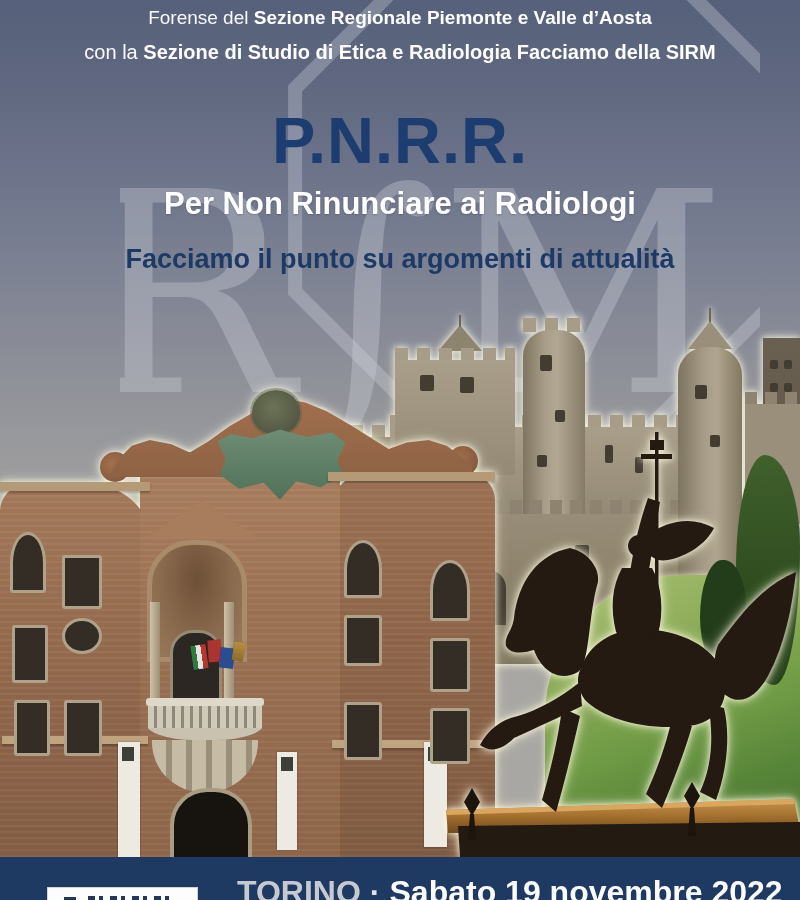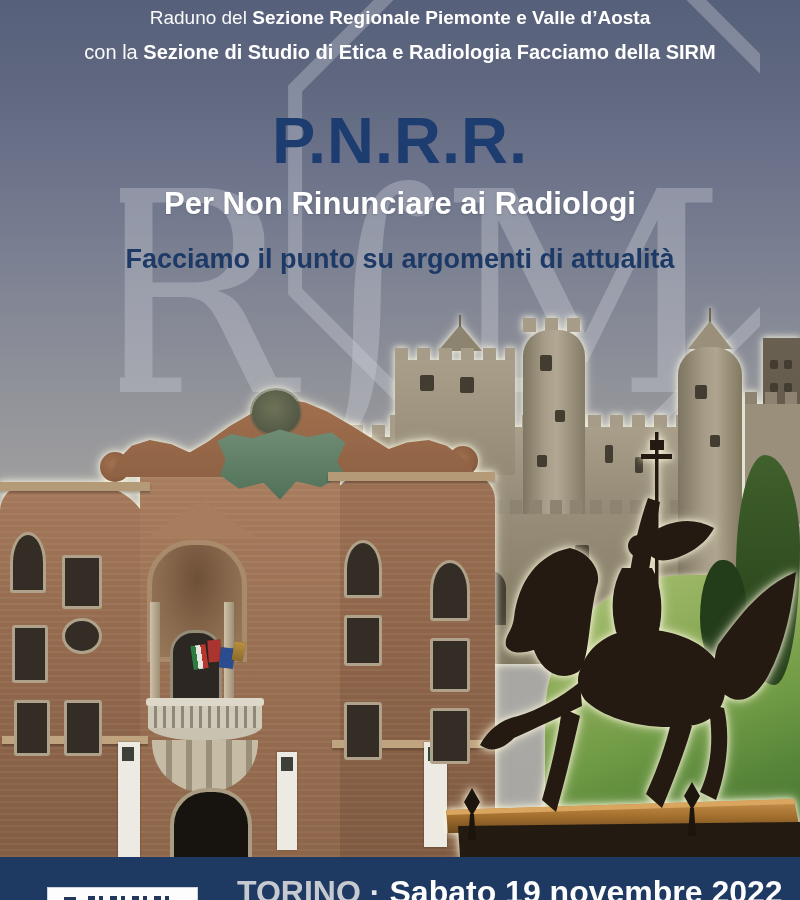--- a/index.html
+++ b/index.html
@@ -257,21 +257,21 @@
       <circle cx="219" cy="126" r="11"></circle>
       <path d="M226,116 C248,100 272,96 294,108 C286,124 268,136 248,140 C236,142 228,136 226,128 Z"></path>
       <path d="M210,152 C214,126 220,100 228,78 L240,82 C236,106 232,132 228,156 Z"></path>
       <path d="M202,208 C198,232 202,254 214,270 C224,278 236,276 240,266 C232,250 228,230 228,212 Z"></path>
       <rect x="235" y="12" width="3.5" height="262"></rect>
       <rect x="221" y="34" width="31" height="5"></rect>
       <rect x="230" y="20" width="14" height="10"></rect>
     </g>
   </svg>
 
-  <div class="txt hline1"><span class="light">Raduno del</span> <span class="strong">Sezione Regionale Piemonte e Valle d’Aosta</span></div>
+  <div class="txt hline1"><span class="light">Forense del</span> <span class="strong">Sezione Regionale Piemonte e Valle d’Aosta</span></div>
   <div class="txt hline2"><span class="light">con la</span> <span class="strong">Sezione di Studio di Etica e Radiologia Facciamo della SIRM</span></div>
   <div class="txt title">P.N.R.R.</div>
   <div class="txt subtitle">Per Non Rinunciare ai Radiologi</div>
   <div class="txt tagline">
     <div>Facciamo il punto su argomenti di attualità</div>
   </div>
 
   <div class="band">
     <div class="footer-text">
       <span class="city">TORINO</span><span class="sep">·</span><span class="date">Sabato 19 novembre 2022</span>

